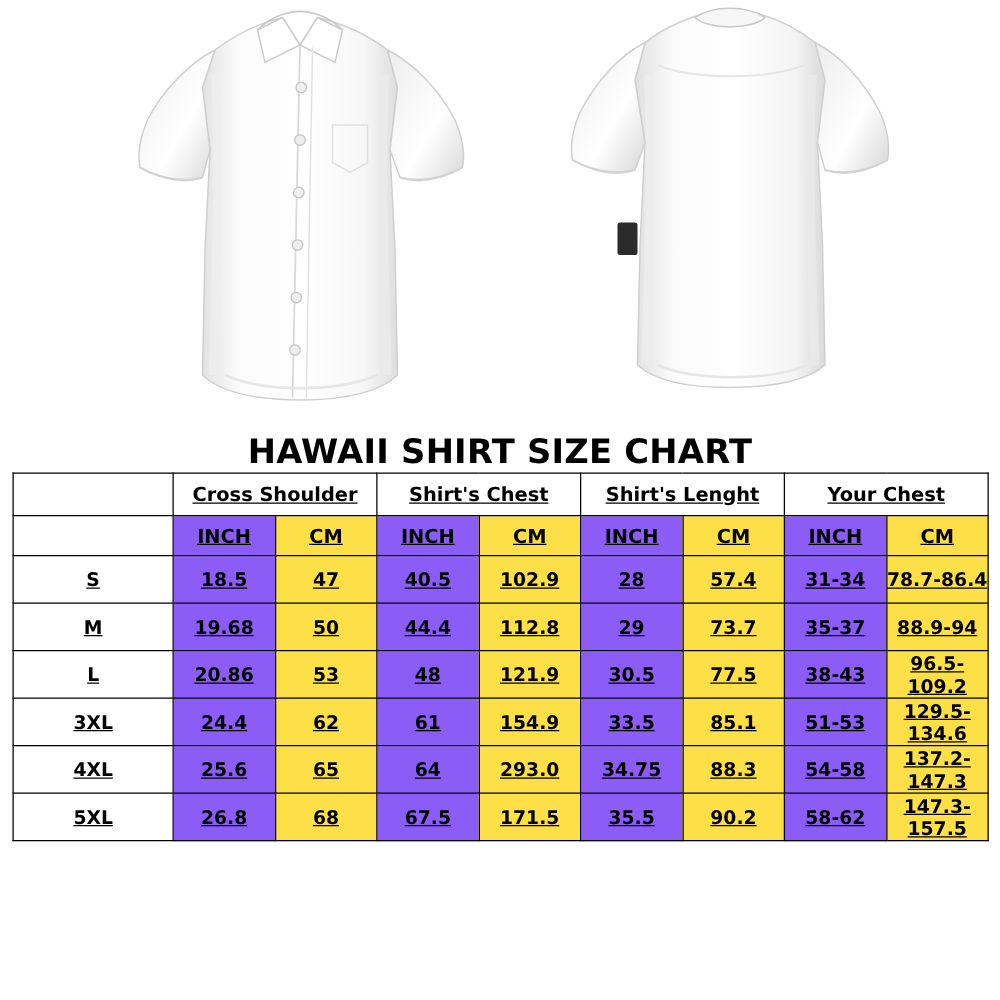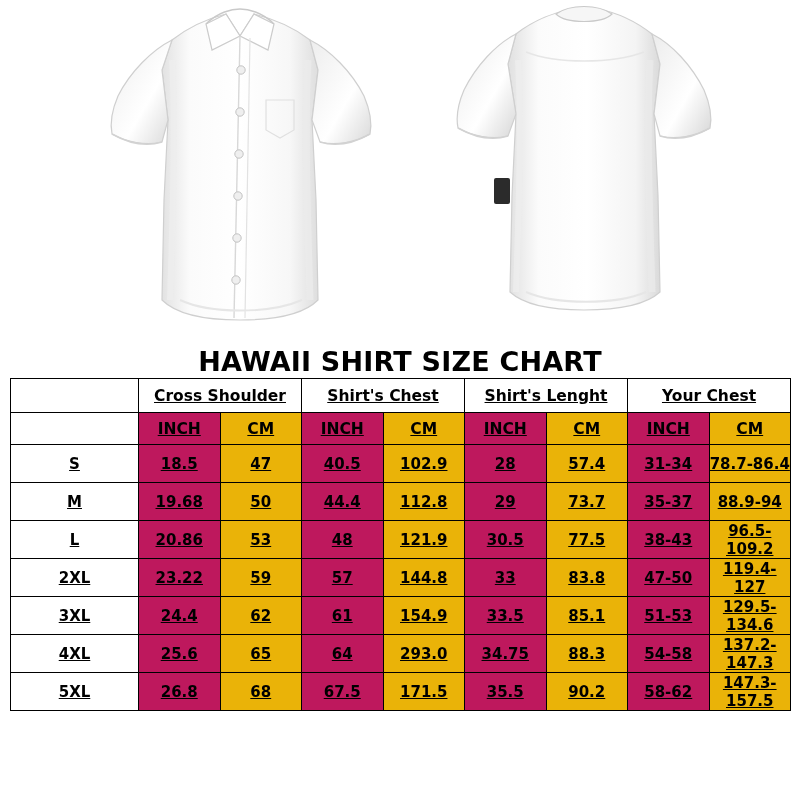--- a/index.html
+++ b/index.html
@@ -68,22 +68,22 @@
     vertical-align: middle;
     font-size: 15px;
     font-weight: bold;
     color: #000000;
     padding: 0;
     height: 38px;
   }
   table.size-chart tr.group-row th { height: 34px; font-size: 15.5px; }
   table.size-chart tr.unit-row th  { height: 32px; font-size: 15.5px; }
 
-  .cell-yellow { background: #be185d; }
-  .cell-white  { background: #eab308; }
+  .cell-yellow { background: #8b5cf6; }
+  .cell-white  { background: #fde047; }
   .corner-cell { background: #ffffff; }
   .size-cell   { background: #ffffff; font-size: 17px; }
   .small-num   { font-size: 12.5px; }
 
   col.c-size { width: 128px; }
   col.c-val  { width: 81.5px; }
 </style>
 </head>
 <body>
 
@@ -250,31 +250,20 @@
             <td class="cell-yellow">20.86</td>
             <td class="cell-white">53</td>
             <td class="cell-yellow">48</td>
             <td class="cell-white">121.9</td>
             <td class="cell-yellow">30.5</td>
             <td class="cell-white">77.5</td>
             <td class="cell-yellow">38-43</td>
             <td class="cell-white small-num">96.5-109.2</td>
           </tr>
           <tr>
-            <th class="size-cell">2XL</th>
-            <td class="cell-yellow">23.22</td>
-            <td class="cell-white">59</td>
-            <td class="cell-yellow">57</td>
-            <td class="cell-white">144.8</td>
-            <td class="cell-yellow">33</td>
-            <td class="cell-white">83.8</td>
-            <td class="cell-yellow">47-50</td>
-            <td class="cell-white small-num">119.4-127</td>
-          </tr>
-          <tr>
             <th class="size-cell">3XL</th>
             <td class="cell-yellow">24.4</td>
             <td class="cell-white">62</td>
             <td class="cell-yellow">61</td>
             <td class="cell-white">154.9</td>
             <td class="cell-yellow">33.5</td>
             <td class="cell-white">85.1</td>
             <td class="cell-yellow">51-53</td>
             <td class="cell-white small-num">129.5-134.6</td>
           </tr>

